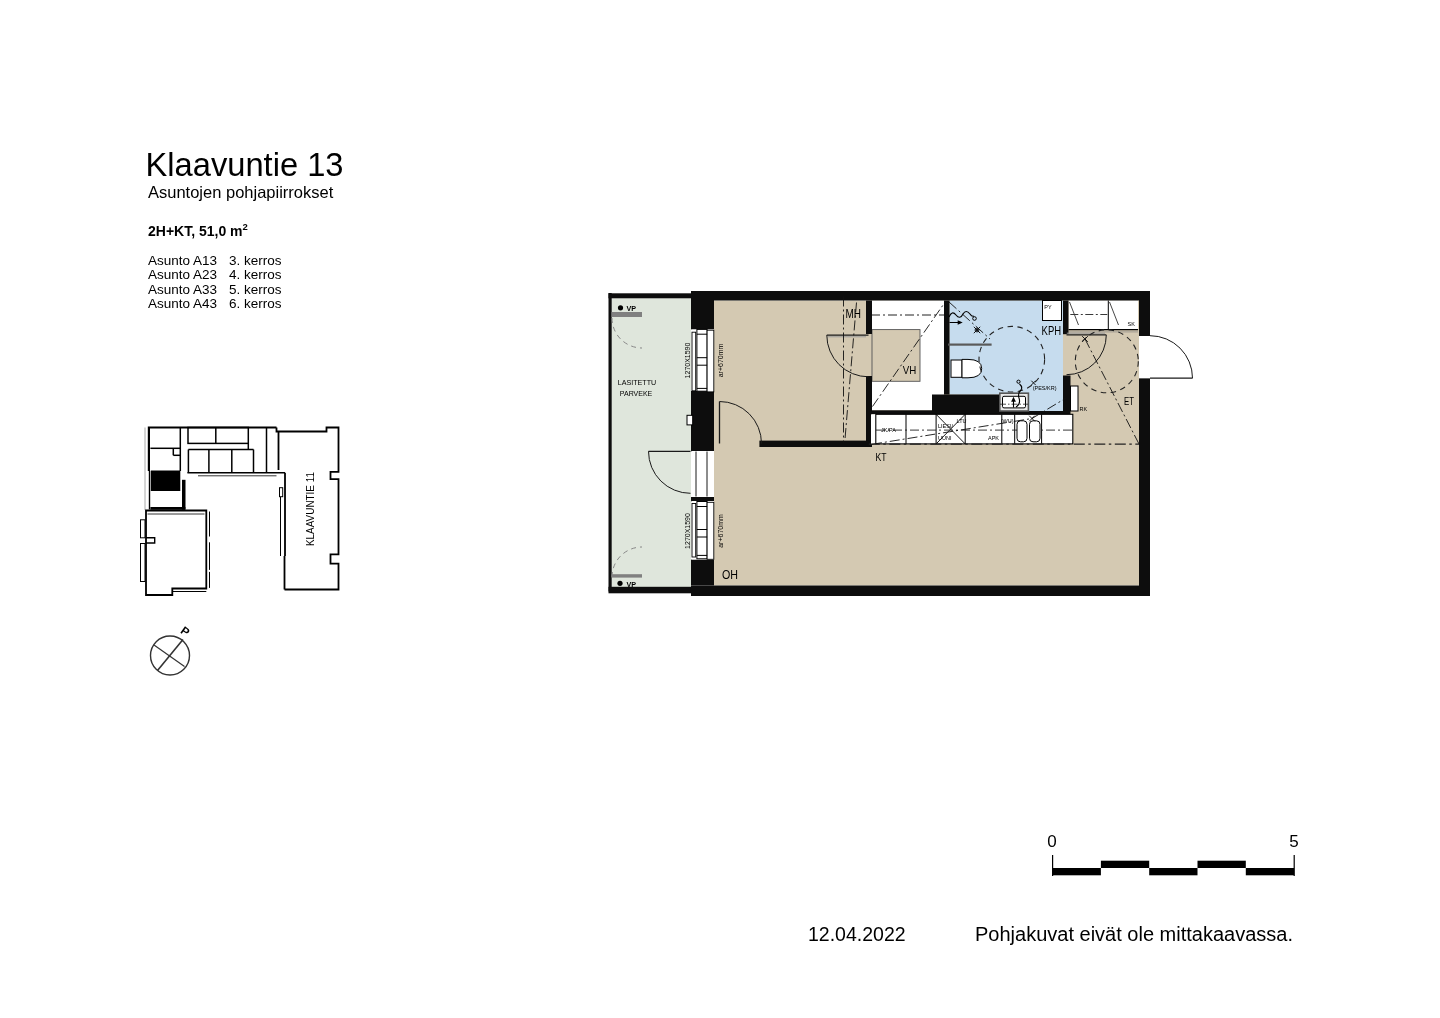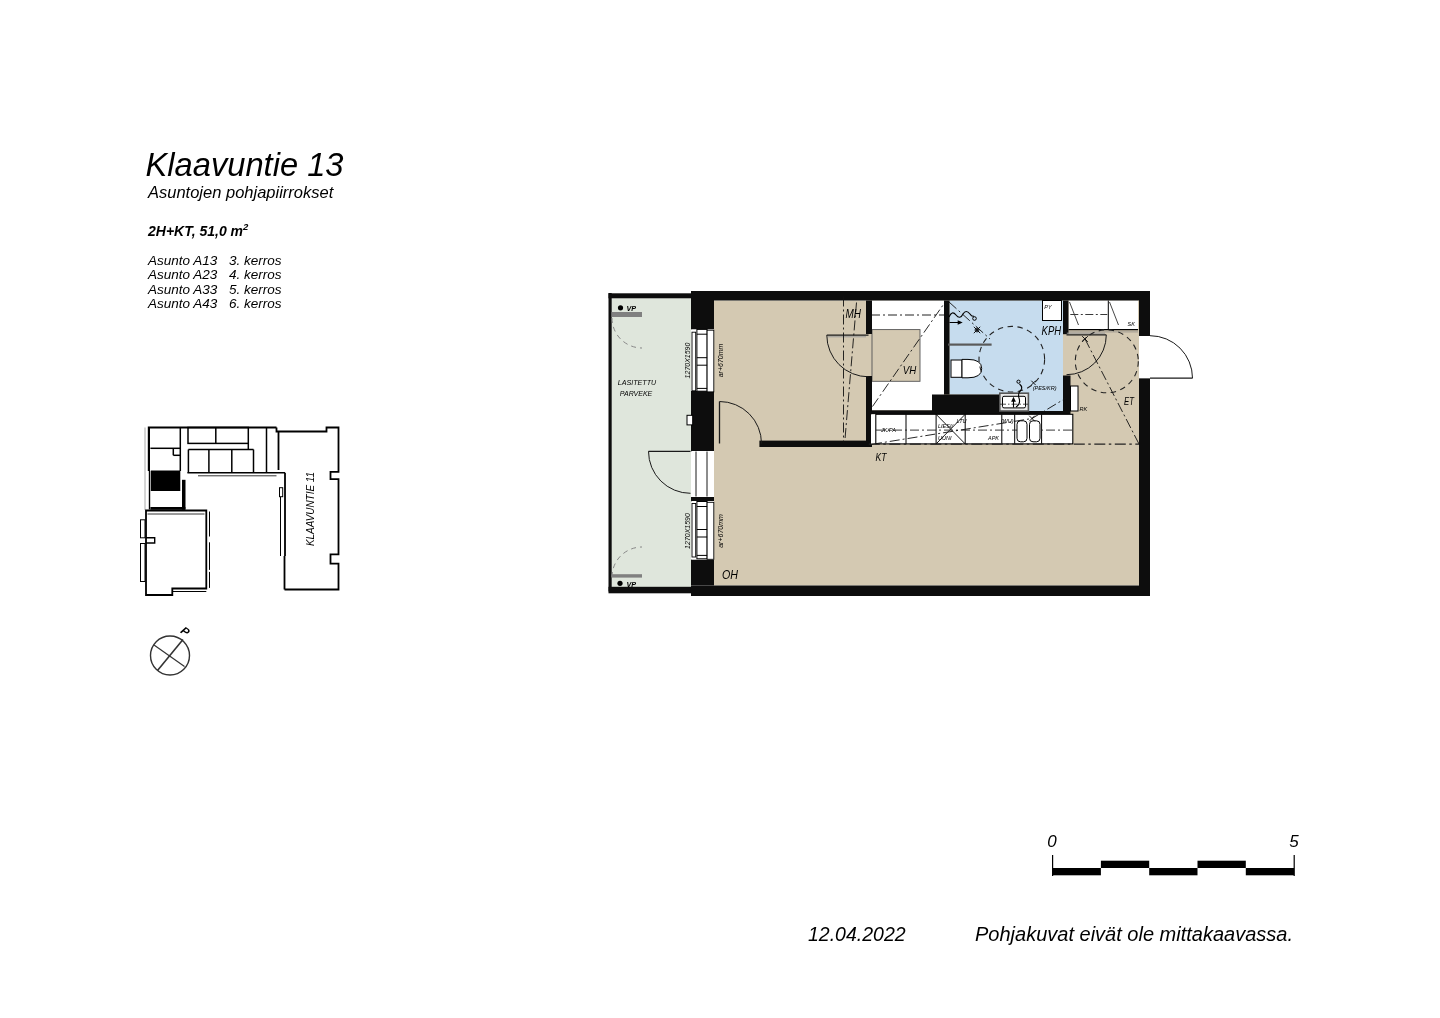--- a/index.html
+++ b/index.html
@@ -1,17 +1,17 @@
 <!DOCTYPE html>
 <html><head>
 <meta charset="utf-8">
 <style>
   html,body{margin:0;padding:0;background:#fff;}
   #page{position:relative;width:1440px;height:1018px;background:#fff;overflow:hidden;
-        font-family:"Liberation Sans",sans-serif;font-style:italic;}
+        font-family:"Liberation Sans",sans-serif;}
   svg text{font-family:"Liberation Sans",sans-serif;fill:#000;}
 </style>
 </head>
 <body>
 <div id="page">
 <svg width="1440" height="1018" viewBox="0 0 1440 1018">
 
 <g id="titleblock">
 <text x="145.5" y="176" font-size="34" textLength="198" lengthAdjust="spacingAndGlyphs">Klaavuntie 13</text>
 <text x="148" y="197.5" font-size="16.5">Asuntojen pohjapiirrokset</text>

